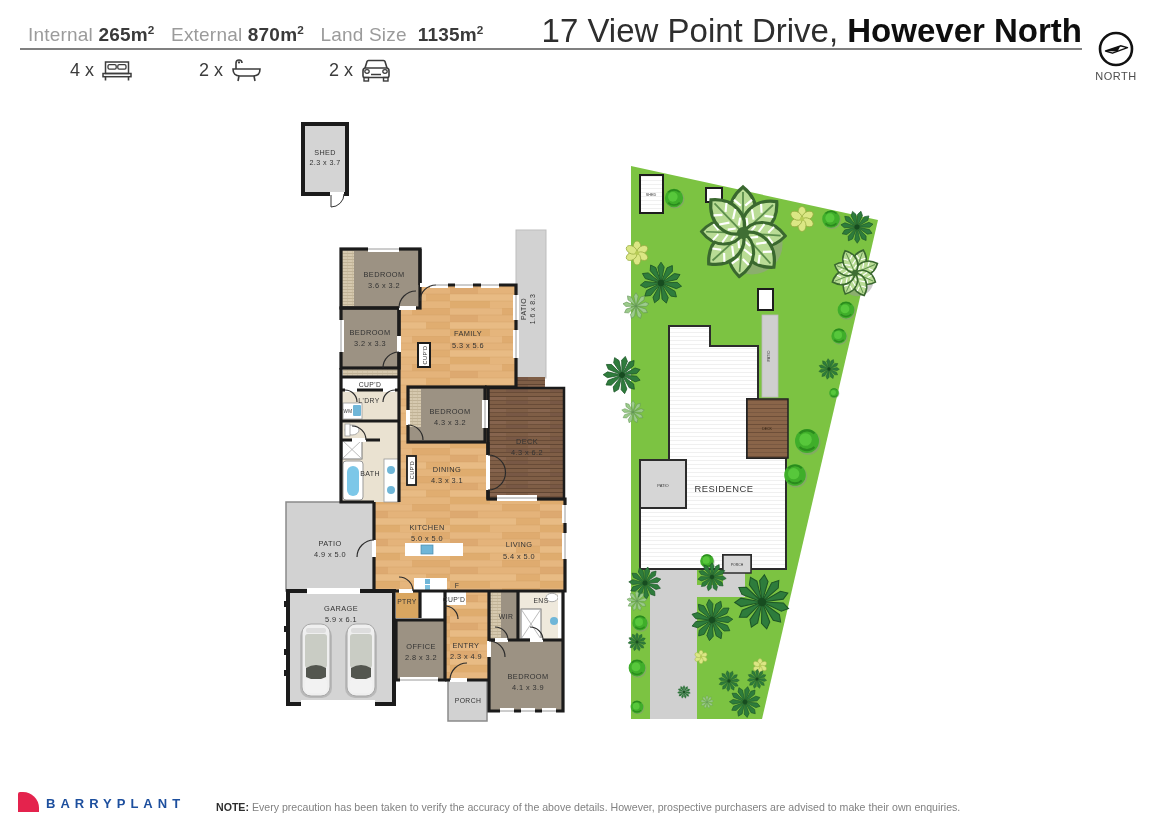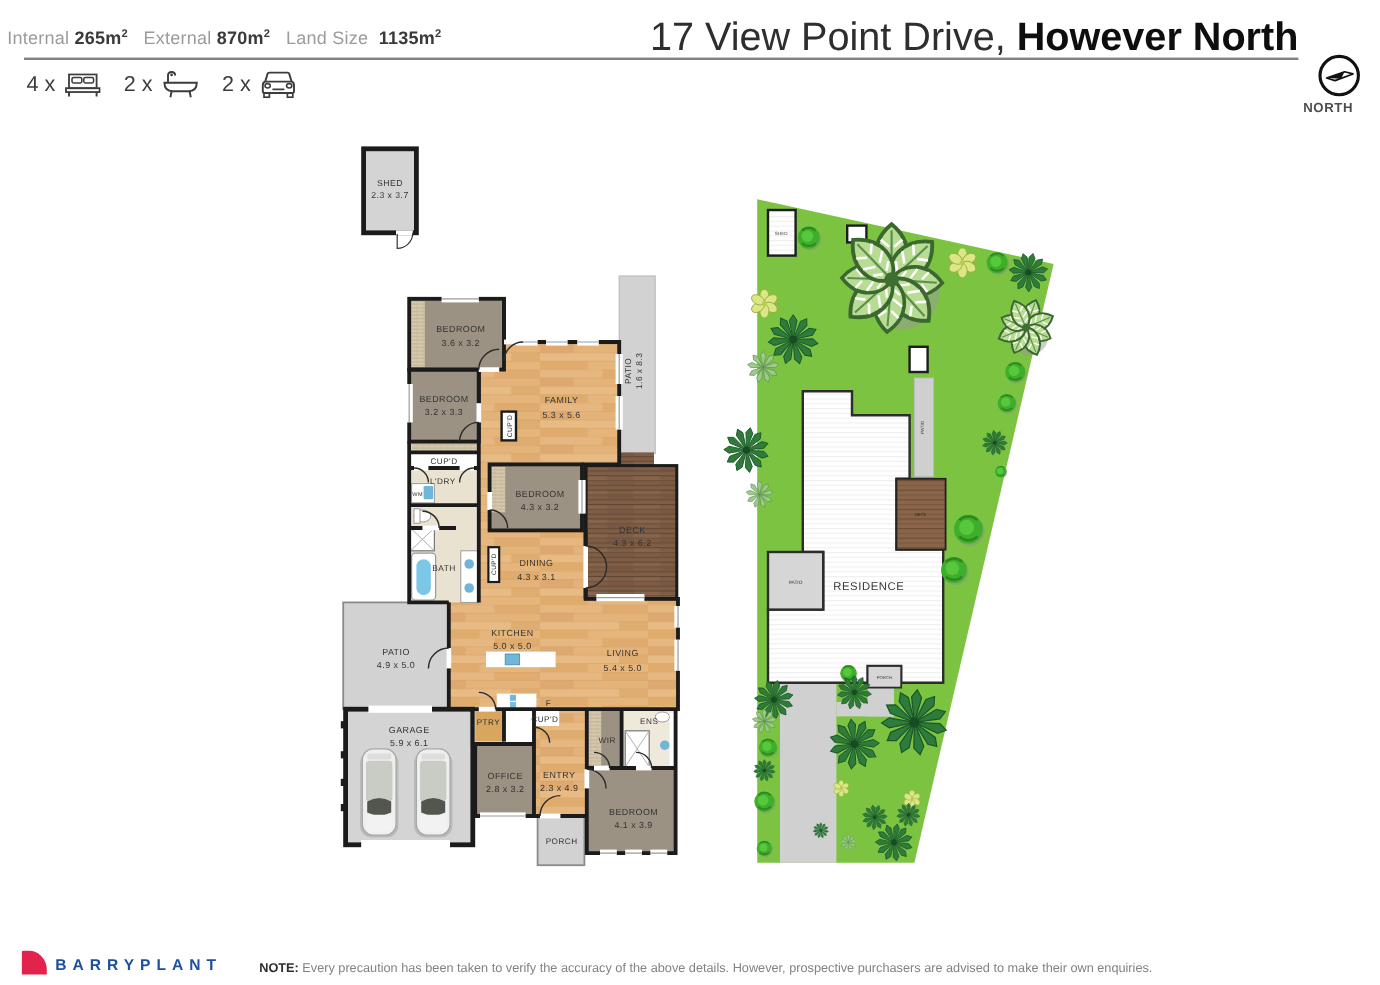--- a/index.html
+++ b/index.html
@@ -1,28 +1,28 @@
 <!DOCTYPE html>
 <html><head>
 <meta charset="utf-8">
 <style>
   html,body{margin:0;padding:0;background:#fff;}
   body{width:1150px;height:821px;position:relative;overflow:hidden;
        font-family:"Liberation Sans",sans-serif;}
   .abs{position:absolute;}
   sup{font-size:62%;vertical-align:super;}
-  .stats{left:6px;top:23px;font-size:15px;color:#9b9b9b;letter-spacing:.2px;}
+  .stats{left:28px;top:23px;font-size:19px;color:#9b9b9b;letter-spacing:.2px;}
   .stats b{color:#3a3a3a;font-weight:bold;}
   .rule{left:20px;top:47.5px;width:1062px;height:2.6px;background:#808080;}
   .title{top:12px;right:68px;font-size:33px;color:#2e2e2e;white-space:nowrap;}
   .title b{color:#0e0e0e;}
   .iconrow{left:22px;top:59px;font-size:18px;color:#3c3c3c;}
-  .iconrow span.n{display:inline-block;vertical-align:middle;margin-top:-2px;}
+  .iconrow span.n{display:inline-block;vertical-align:middle;margin-top:-2px;margin-left:48px;}
   .iconrow svg{vertical-align:middle;margin:0 14px 0 8px;}
-  .north{left:1086px;top:44px;width:60px;font-weight:bold;}
+  .north{left:1086px;top:30px;width:60px;text-align:center;}
   .north .lbl{font-size:11px;color:#4d4d4d;letter-spacing:.5px;margin-top:2px;}
   .footer-logo{left:18px;top:792px;}
   .bp{left:46px;top:796px;font-size:13px;font-weight:bold;color:#1d4f9e;letter-spacing:5px;}
   .note{left:216px;top:801px;font-size:10.6px;color:#828282;}
   .note b{color:#2e2e2e;}
 </style>
 </head>
 <body>
   <div class="abs stats">Internal <b>265m<sup>2</sup></b>&nbsp;&nbsp; External <b>870m<sup>2</sup></b>&nbsp;&nbsp; Land Size&nbsp; <b>1135m<sup>2</sup></b></div>
   <div class="abs title">17 View Point Drive, <b>However North</b></div>

